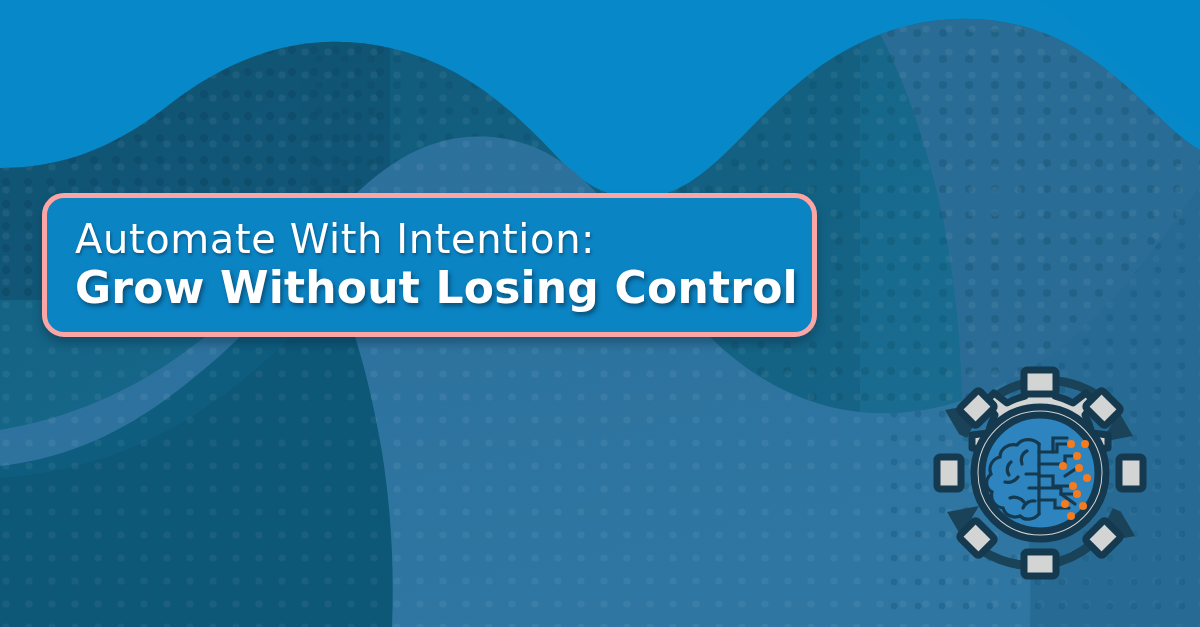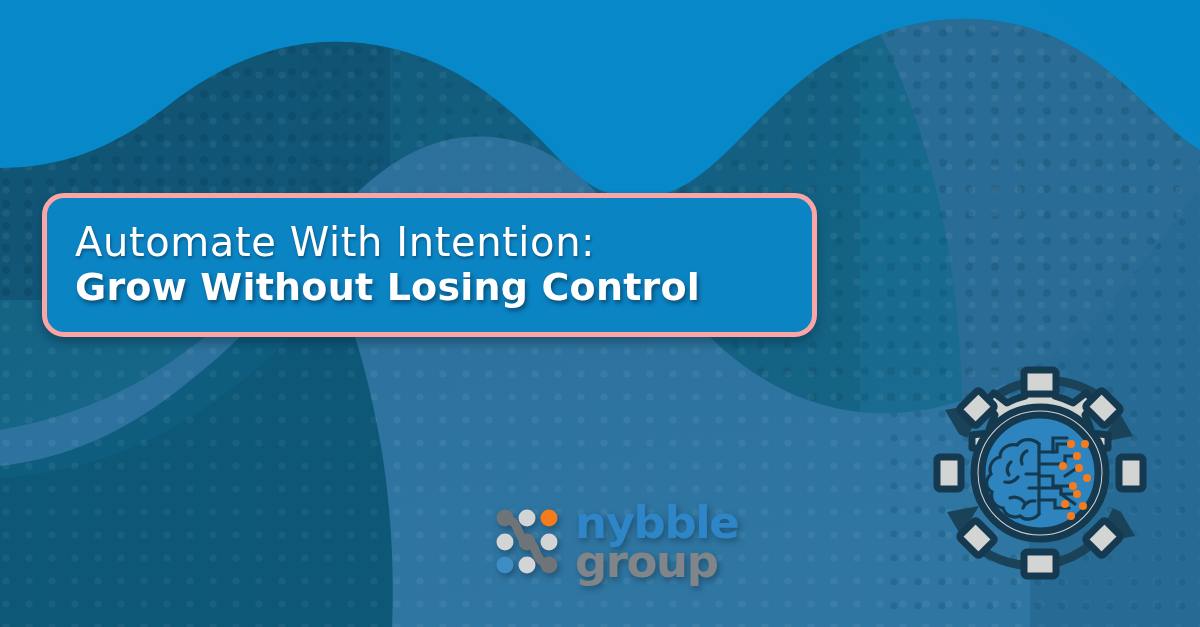--- a/index.html
+++ b/index.html
@@ -36,21 +36,21 @@
     font-size:40px;
     font-weight:400;
     letter-spacing:.6px;
     color:#FFFFFF;
     line-height:1.05;
     text-shadow:1px 2px 3px rgba(8,28,44,.45);
     white-space:nowrap;
   }
   .title-line2{
     font-family:"DejaVu Sans", sans-serif;
-    font-size:38px;
+    font-size:44px;
     font-weight:700;
     letter-spacing:.2px;
     color:#FFFFFF;
     line-height:1.12;
     margin-top:3px;
     text-shadow:2px 3px 4px rgba(8,28,44,.5);
     white-space:nowrap;
   }
 
   
@@ -192,42 +192,20 @@
 
       <path d="M1040,0 C 1090,30 1140,90 1200,130 L1200,0 Z" fill="#0688C9" opacity="0.55"></path>
     </svg>
   </div>
 
   <div class="title-card">
     <div class="title-line1">Automate With Intention:</div>
     <div class="title-line2">Grow Without Losing Control</div>
   </div>
 
-  <div class="logo">
-    <svg class="logo-mark" viewBox="0 0 64 70" xmlns="http://www.w3.org/2000/svg">
-
-      <path d="M11,12 C 26,14 20,30 32,34 C 44,38 38,54 53,57" fill="none" stroke="#6E7477" stroke-width="9" stroke-linecap="round"></path>
-
-      <circle cx="10" cy="11" r="8.5" fill="#6E7477"></circle>
-      <circle cx="32" cy="11" r="8.5" fill="#D2D4D5"></circle>
-      <circle cx="54" cy="11" r="8.5" fill="#F57B1F"></circle>
-
-      <circle cx="10" cy="35" r="8.5" fill="#D2D4D5"></circle>
-      <circle cx="32" cy="35" r="8.5" fill="#6E7477"></circle>
-      <circle cx="54" cy="35" r="8.5" fill="#D2D4D5"></circle>
-
-      <circle cx="10" cy="58" r="8.5" fill="#3E8CC4"></circle>
-      <circle cx="32" cy="58" r="8.5" fill="#D2D4D5"></circle>
-      <circle cx="54" cy="58" r="8.5" fill="#6E7477"></circle>
-    </svg>
-    <div class="logo-words">
-      <span class="logo-nybble">nybble</span>
-      <span class="logo-group">group</span>
-    </div>
-  </div>
 
   <div class="ai-icon">
     <svg viewBox="0 0 250 250" xmlns="http://www.w3.org/2000/svg">
 
       <g fill="none" stroke="#1A4258" stroke-width="9" stroke-linecap="butt">
 
         <path d="M48,88 A 92,92 0 0 1 200,62"></path>
 
         <path d="M202,162 A 92,92 0 0 1 50,188"></path>
       </g>

